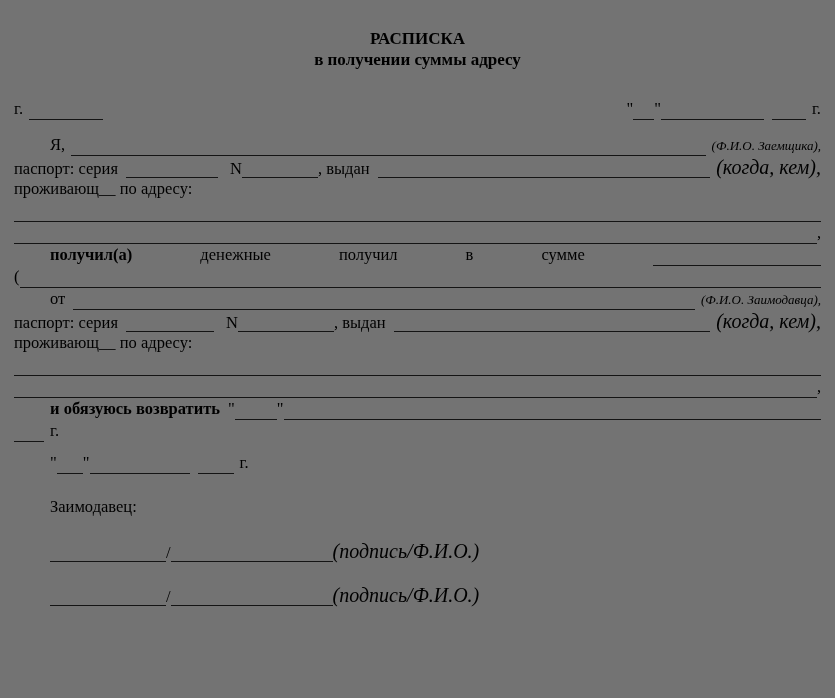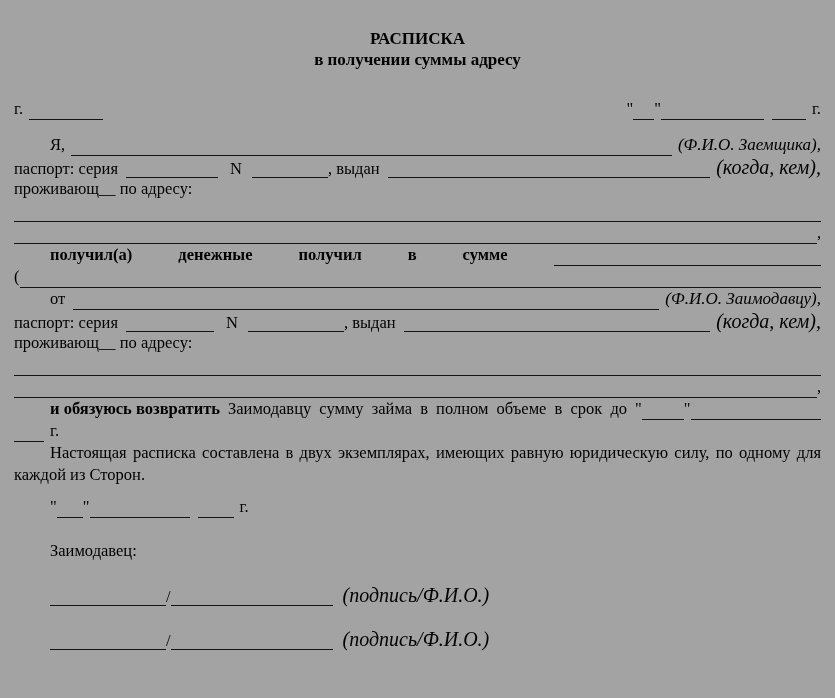--- a/index.html
+++ b/index.html
@@ -1,41 +1,41 @@
 <!DOCTYPE html>
 <html><head>
 <meta charset="utf-8">
 <style>
   * { margin: 0; padding: 0; box-sizing: border-box; }
   html, body { background: #ffffff; }
   .page {
     position: relative;
     width: 835px;
     height: 698px;
-    background: #a3a3a3;
+    background: #737373;
     color: #000000;
     font-family: "Liberation Serif", "DejaVu Serif", serif;
     font-size: 16.5px;
     line-height: 22px;
     padding: 28px 14px 0 14px;
     overflow: hidden;
   }
   .title { text-align: center; font-weight: bold; font-size: 17px; line-height: 21px; }
   .row { display: flex; align-items: baseline; height: 22px; white-space: nowrap; }
   .bl { align-self: flex-end; height: 5px; border-bottom: 1.6px solid #141414; flex: none; }
   .fill { flex: 1 1 auto; }
   .sp { flex: 1 1 auto; }           
   .ind { width: 36px; flex: none; } 
   .b { font-weight: bold; }
-  .ism { font-style: italic; font-size: 17px; }
+  .ism { font-style: italic; font-size: 13px; }
   .imd { font-style: italic; font-size: 20px; }
   .ws { word-spacing: 4px; }
   .par { text-align: justify; text-indent: 36px; line-height: 22px; }
-  .ml6 { margin-left: 6px; } .ml8 { margin-left: 8px; } .ml10 { margin-left: 10px; }
-  .ml12 { margin-left: 12px; } .ml46 { margin-left: 46px; font-weight: bold; }
+  .ml6 { margin-left: 6px; } .ml8 { margin-left: 8px; } .ml10 { }
+  .ml12 { margin-left: 12px; } .ml46 { margin-left: 68px; }
   .mt14 { margin-top: 14px; } .mt28 { margin-top: 28px; } .mt10 { margin-top: 10px; } .mt22 { margin-top: 22px; }
 </style>
 </head>
 <body>
 
 <div class="page">
 
   <div class="title">
     <div>РАСПИСКА</div>
     <div>в получении суммы адресу</div>
@@ -94,21 +94,21 @@
 
   <div class="row">
     <span>(</span>
     <span class="bl fill"></span>
   </div>
 
   <div class="row">
     <span class="ind"></span>
     <span>от</span>
     <span class="bl fill ml8"></span>
-    <span class="ism ml6">(Ф.И.О. Заимодавцу),</span>
+    <span class="ism ml6">(Ф.И.О. Заимодавца),</span>
   </div>
 
   <div class="row">
     <span>паспорт: серия</span>
     <span class="bl ml8" style="width:88px"></span>
     <span class="ml12">N</span>
     <span class="bl ml10" style="width:96px"></span>
     <span>, выдан</span>
     <span class="bl fill ml8"></span>
     <span class="imd ml6">(когда, кем),</span>
@@ -122,32 +122,30 @@
     <span class="bl fill"></span>
   </div>
   <div class="row">
     <span class="bl fill"></span>
     <span>,</span>
   </div>
 
   <div class="row">
     <span class="ind"></span>
     <span class="b">и обязуюсь возвратить</span>
-    <span class="ws ml8">Заимодавцу сумму займа в полном объеме в срок до</span>
     <span class="ml8">"</span>
     <span class="bl" style="width:42px"></span>
     <span>"</span>
     <span class="bl fill"></span>
   </div>
   <div class="row">
     <span class="bl" style="width:30px"></span>
     <span class="ml6">г.</span>
   </div>
 
-  <p class="par">Настоящая расписка составлена в двух экземплярах, имеющих равную юридическую силу, по одному для каждой из Сторон.</p>
 
   <div class="row mt10">
     <span class="ind"></span>
     <span>"</span>
     <span class="bl" style="width:26px"></span>
     <span>"</span>
     <span class="bl" style="width:100px"></span>
     <span class="bl ml8" style="width:36px"></span>
     <span class="ml6">г.</span>
   </div>

